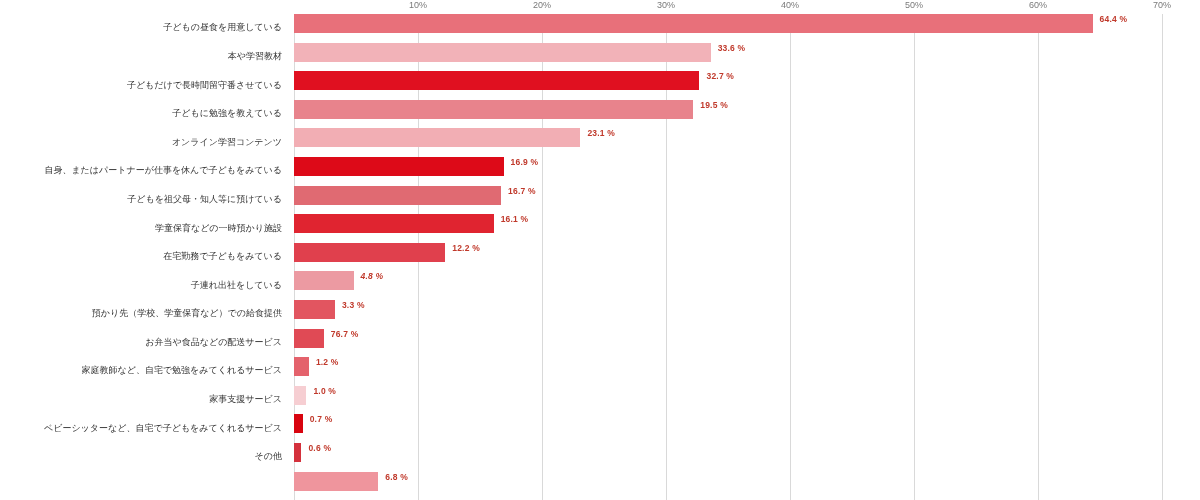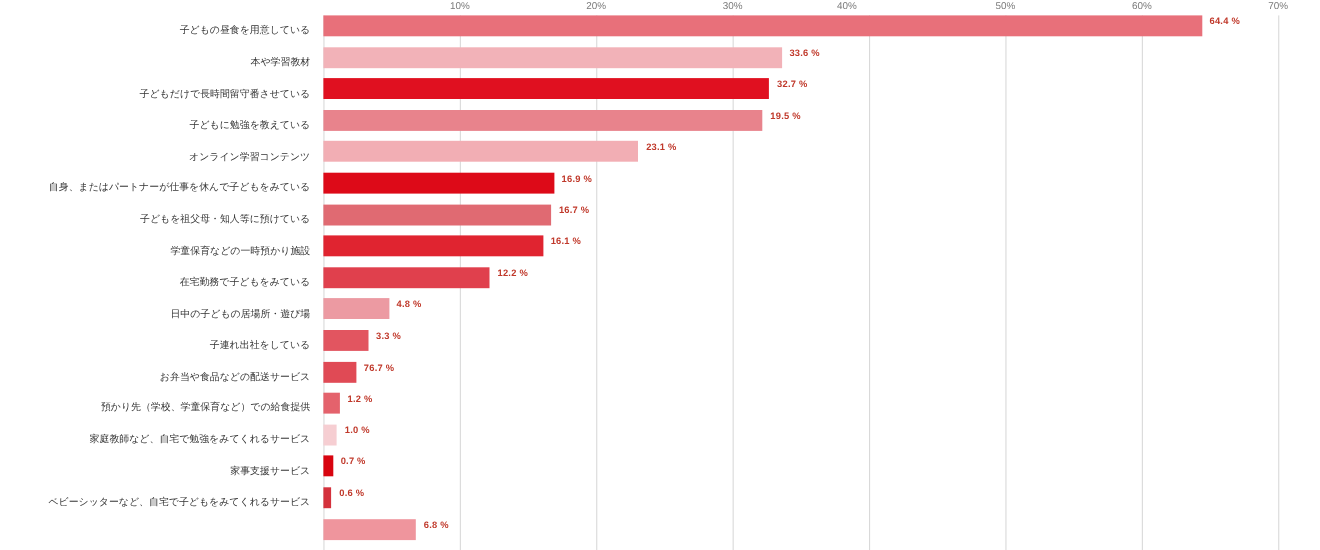--- a/index.html
+++ b/index.html
@@ -129,58 +129,58 @@
       <div class="cat-row">
         <span class="cat-label" style="color: rgb(51, 51, 51);">子どもを祖父母・知人等に預けている</span>
       </div>
       <div class="cat-row">
         <span class="cat-label" style="color: rgb(51, 51, 51); margin-left: 48px;">学童保育などの一時預かり施設</span>
       </div>
       <div class="cat-row">
         <span class="cat-label" style="color: rgb(51, 51, 51);">在宅勤務で子どもをみている</span>
       </div>
       <div class="cat-row">
-        <span class="cat-label" style="color: rgb(51, 51, 51);">日中の子どもの居場所・遊び場</span>
-      </div>
-      <div class="cat-row">
         <span class="cat-label" style="color: rgb(51, 51, 51);">子連れ出社をしている</span>
       </div>
       <div class="cat-row">
+        <span class="cat-label" style="color: rgb(51, 51, 51);">預かり先（学校、学童保育など）での給食提供</span>
+      </div>
+      <div class="cat-row">
         <span class="cat-label" style="color: rgb(51, 51, 51);">お弁当や食品などの配送サービス</span>
       </div>
       <div class="cat-row">
-        <span class="cat-label" style="color: rgb(51, 51, 51);">預かり先（学校、学童保育など）での給食提供</span>
-      </div>
-      <div class="cat-row">
         <span class="cat-label" style="color: rgb(51, 51, 51);">家庭教師など、自宅で勉強をみてくれるサービス</span>
       </div>
       <div class="cat-row">
         <span class="cat-label" style="color: rgb(51, 51, 51);">家事支援サービス</span>
       </div>
       <div class="cat-row">
         <span class="cat-label" style="color: rgb(51, 51, 51);">ベビーシッターなど、自宅で子どもをみてくれるサービス</span>
+      </div>
+      <div class="cat-row">
+        <span class="cat-label" style="color: rgb(51, 51, 51);">その他</span>
       </div>
     </div>
 
   <div class="plot-area">
     <div class="axis-baseline"></div>
     <div class="gridlines-layer">
         <div class="gridline" style="left: 124px; background: rgb(217, 217, 217);"></div>
         <div class="gridline" style="left: 248px; background: rgb(217, 217, 217);"></div>
         <div class="gridline" style="left: 372px; background: rgb(217, 217, 217);"></div>
         <div class="gridline" style="left: 496px; background: rgb(217, 217, 217);"></div>
         <div class="gridline" style="left: 620px; background: rgb(217, 217, 217);"></div>
         <div class="gridline" style="left: 744px; background: rgb(217, 217, 217);"></div>
         <div class="gridline" style="left: 868px; background: rgb(217, 217, 217);"></div>
       </div>
     <div class="xticks-layer">
         <div class="xtick" style="left: 124px; color: rgb(122, 122, 122); top: -14px;">10%</div>
         <div class="xtick" style="left: 248px; color: rgb(122, 122, 122); top: -14px;">20%</div>
         <div class="xtick" style="left: 372px; color: rgb(122, 122, 122); top: -14px;">30%</div>
-        <div class="xtick" style="left: 476px; color: rgb(122, 122, 122); top: -14px;">40%</div>
+        <div class="xtick" style="left: 496px; color: rgb(122, 122, 122); top: -14px;">40%</div>
         <div class="xtick" style="left: 620px; color: rgb(122, 122, 122); top: -14px;">50%</div>
         <div class="xtick" style="left: 744px; color: rgb(122, 122, 122); top: -14px;">60%</div>
         <div class="xtick" style="left: 868px; color: rgb(122, 122, 122); top: -14px;">70%</div>
       </div>
     <div class="rows">
         <div class="row">
           <div class="bar" style="width: 798.56px; background: rgb(232, 112, 122);"></div>
           <span class="bar-value" style="color: rgb(192, 57, 43);">64.4 %</span>
         </div>
         <div class="row">
@@ -210,21 +210,21 @@
         <div class="row">
           <div class="bar" style="width: 199.64px; background: rgb(224, 36, 48);"></div>
           <span class="bar-value" style="color: rgb(192, 57, 43);">16.1 %</span>
         </div>
         <div class="row">
           <div class="bar" style="width: 151.28px; background: rgb(224, 64, 77);"></div>
           <span class="bar-value" style="color: rgb(192, 57, 43);">12.2 %</span>
         </div>
         <div class="row">
           <div class="bar" style="width: 59.52px; background: rgb(236, 154, 162);"></div>
-          <span class="bar-value" style="color: rgb(192, 57, 43);">4.8 %</span>
+          <span class="bar-value" style="color: rgb(192, 57, 43); font-style: italic;">4.8 %</span>
         </div>
         <div class="row">
           <div class="bar" style="width: 40.92px; background: rgb(226, 85, 96);"></div>
           <span class="bar-value" style="color: rgb(192, 57, 43);">3.3 %</span>
         </div>
         <div class="row">
           <div class="bar" style="width: 29.76px; background: rgb(224, 74, 85);"></div>
           <span class="bar-value" style="color: rgb(192, 57, 43);">76.7 %</span>
         </div>
         <div class="row">

